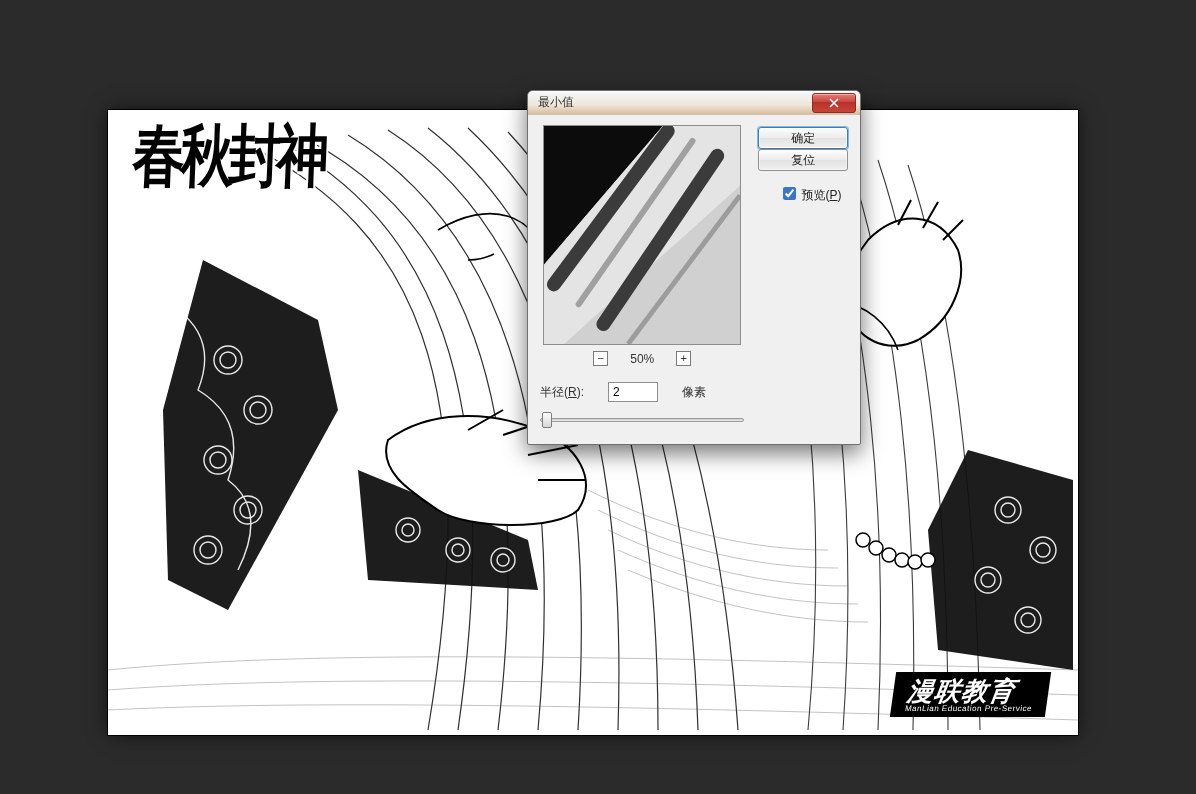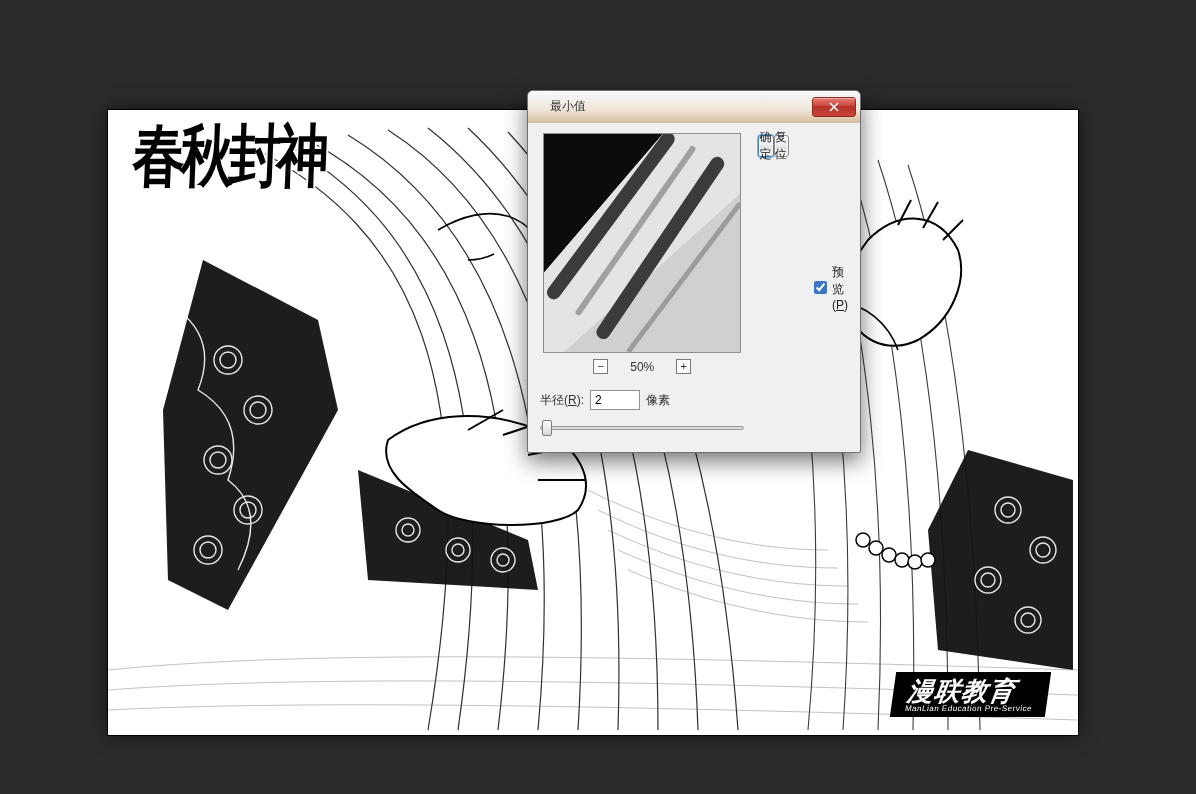--- a/index.html
+++ b/index.html
@@ -71,25 +71,25 @@
     top: 90px;
     width: 334px;
     background: #f0f0f0;
     border: 1px solid #707070;
     box-shadow: 0 8px 22px rgba(0,0,0,.55);
     border-radius: 6px 6px 2px 2px;
     overflow: hidden;
   }
 
   .titlebar {
-    height: 32px;
+    height: 24px;
     display: flex;
     align-items: center;
     justify-content: space-between;
-    padding: 0 4px 0 22px;
+    padding: 0 4px 0 10px;
     background: linear-gradient(#fdfdfd 0%, #f3f3f3 15%, #f0e6d9 60%, #d8bfa0 100%);
     border-bottom: 1px solid #cfc1ad;
     text-align: right;
   }
   .titlebar .caption { color: #333; font-size: 12px; }
 
   .close-btn {
     width: 44px;
     height: 20px;
     background: linear-gradient(#e67d73, #c8463e 45%, #b5332a 46%, #c8443a);
@@ -135,21 +135,21 @@
     width: 15px; height: 15px;
     border: 1px solid #7a7a7a;
     background: #fcfcfc;
     display: flex; align-items: center; justify-content: center;
     font-size: 11px; line-height: 1; color: #333;
   }
 
   .radius-row {
     display: flex;
     align-items: center;
-    gap: 6px;
+    gap: 24px;
     margin-top: 16px;
     color: #333;
   }
   .radius-row .under { text-decoration: underline; }
   .radius-input {
     width: 50px;
     height: 20px;
     border: 1px solid #8e8e8e;
     background: #fff;
     font-size: 12px;
@@ -176,21 +176,21 @@
     width: 10px; height: 16px;
     background: linear-gradient(#fefefe,#d7d7d7);
     border: 1px solid #7d7d7d;
     border-radius: 2px;
   }
 
   
   .right-col {
     width: 92px;
     display: flex;
-    flex-direction: row;
+    flex-direction: column;
     gap: 0;
     align-items: stretch;
     padding-top: 2px;
   }
   .win-btn {
     height: 22px;
     border: 1px solid #8e8e8e;
     border-radius: 3px;
     background: linear-gradient(#fdfdfd,#ececec 48%,#e2e2e2 52%,#f1f1f1);
     font-size: 12px;
@@ -198,23 +198,23 @@
     display: flex;
     align-items: center;
     justify-content: center;
     box-shadow: inset 0 0 0 1px rgba(255,255,255,.6);
   }
   .win-btn.primary {
     border-color: #3c7fb1;
     box-shadow: 0 0 0 1px #7fb8e0, inset 0 0 0 1px rgba(255,255,255,.7);
   }
   .check-row {
-    margin-top: 4px;
-    display: flex;
-    align-items: center;
+    margin-top: 16px;
+    display: flex;
+    align-items: flex-start;
     gap: 5px;
     color: #222;
     padding-left: 25px;
   }
   .check-row input { width: 13px; height: 13px; accent-color:#3a76c4; }
   .check-row .under { text-decoration: underline; }
 </style>
 </head>
 <body>
 

